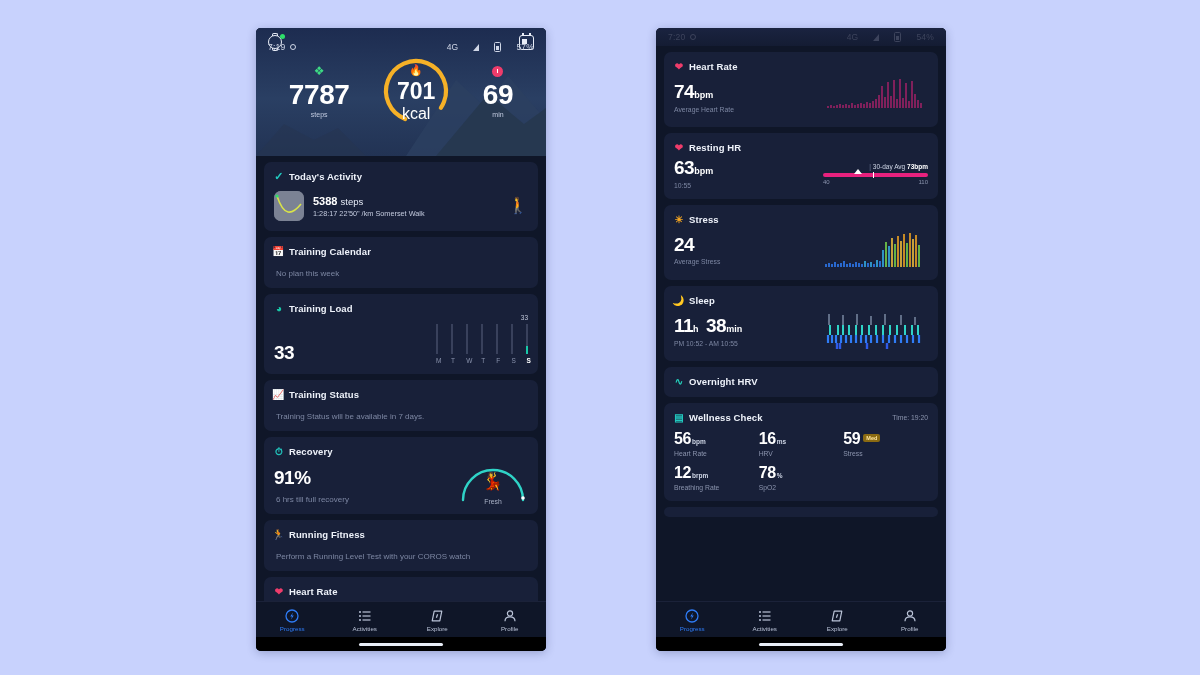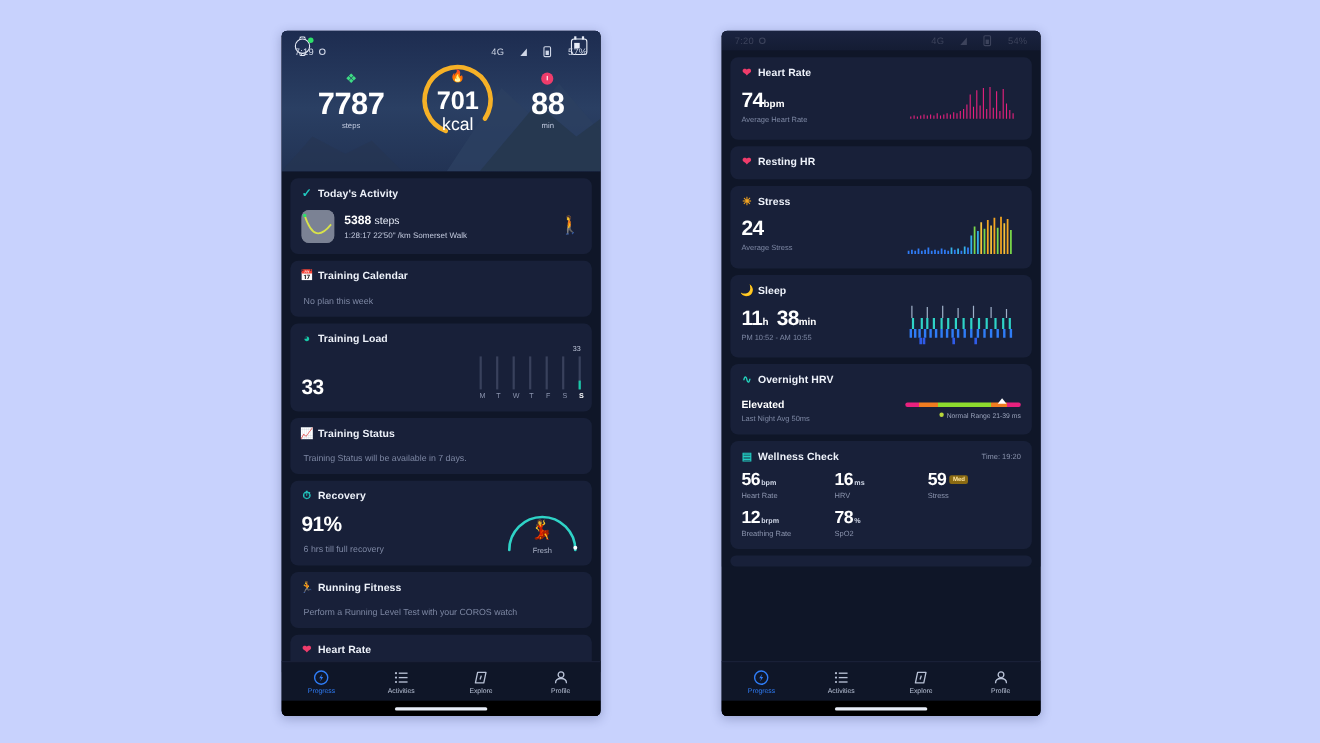--- a/index.html
+++ b/index.html
@@ -263,21 +263,21 @@
               <div class="unit">kcal</div>
             </div>
           </div>
 
           <div class="metric">
             <div class="ic">
                 <span class="mindot">
                   <span></span>
                 </span>
               </div>
-            <div class="val">88</div>
+            <div class="val">69</div>
             <div class="unit">min</div>
           </div>
         </div>
 
         <div class="statusbar" style="position:absolute;top:0;left:0;right:0;margin-top:10px;">
           <div class="sb-left">
             <span>7:19</span>
             <span class="sb-dot"></span>
           </div>
           <div class="sb-right">
@@ -523,20 +523,40 @@
                 </g>
               </svg>
             </div>
           </div>
         </div>
 
         <div class="card">
           <div class="card-title">
             <span class="ti ti-rest">❤</span>
             <span>Resting HR</span>
+          </div>
+          <div class="chart-row">
+            <div class="kv">
+              <div><span class="big">63</span><span class="big-unit">bpm</span></div>
+              <div class="muted">10:55</div>
+            </div>
+            <div class="rhr-gauge">
+              <div class="rhr-label">
+                <span style="color:#6f7a96">|</span>
+                <span>30-day Avg </span><b>73bpm</b>
+              </div>
+              <div class="rhr-bar">
+                <span class="tick" style="left:48%"></span>
+                <span class="mk" style="left:calc(33% - 4px)"></span>
+              </div>
+              <div class="rhr-scale">
+                <span>40</span>
+                <span>110</span>
+              </div>
+            </div>
           </div>
         </div>
 
         <div class="card">
           <div class="card-title">
             <span class="ti ti-stress">☀</span>
             <span>Stress</span>
           </div>
           <div class="chart-row">
             <div class="kv">
@@ -653,34 +673,20 @@
               </svg>
             </div>
           </div>
         </div>
 
         <div class="card">
           <div class="card-title">
             <span class="ti ti-hrv">∿</span>
             <span>Overnight HRV</span>
           </div>
-          <div class="chart-row" style="margin-top:12px">
-            <div class="kv">
-              <div style="font-size:9.5px;font-weight:700;color:#fff">Elevated</div>
-              <div class="muted">Last Night Avg 50ms</div>
-            </div>
-            <div class="hrv-wrap">
-              <div class="hrv-bar">
-                <span class="mk" style="left:calc(84% - 4px)"></span>
-              </div>
-              <div class="hrv-note">
-                <span class="d"></span><span>Normal Range 21-39 ms</span>
-              </div>
-            </div>
-          </div>
         </div>
 
         <div class="card">
           <div class="wc-head">
             <div class="card-title">
               <span class="ti ti-well">▤</span>
               <span>Wellness Check</span>
             </div>
             <div class="wc-time">Time: 19:20</div>
           </div>

